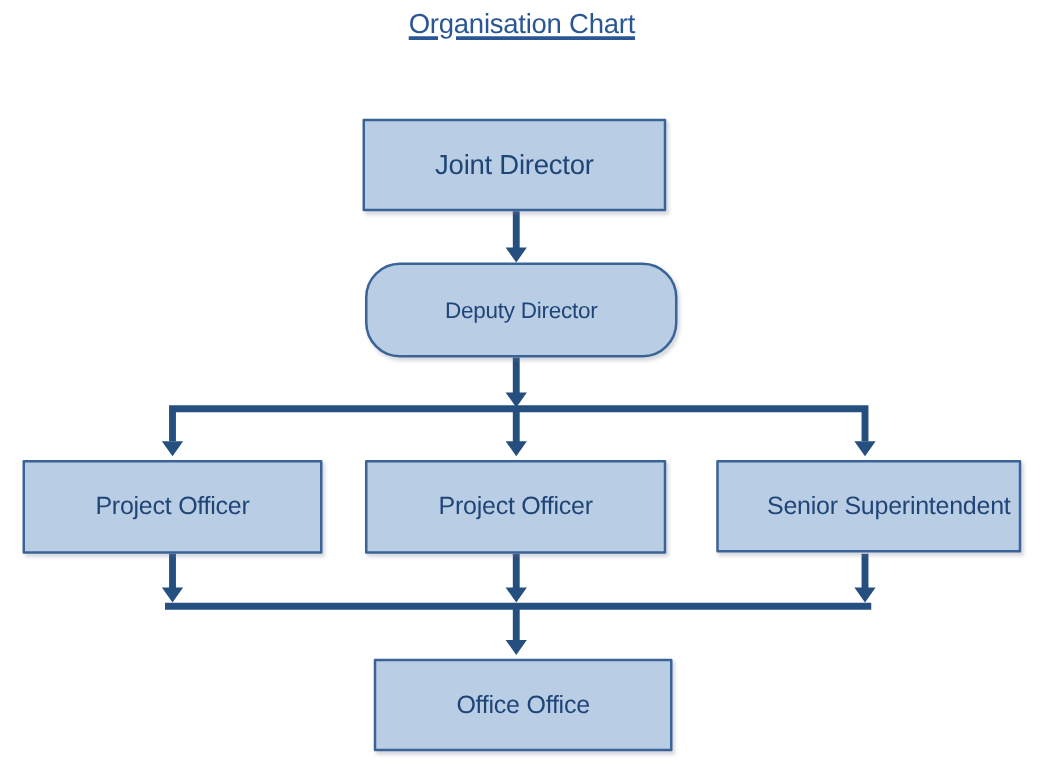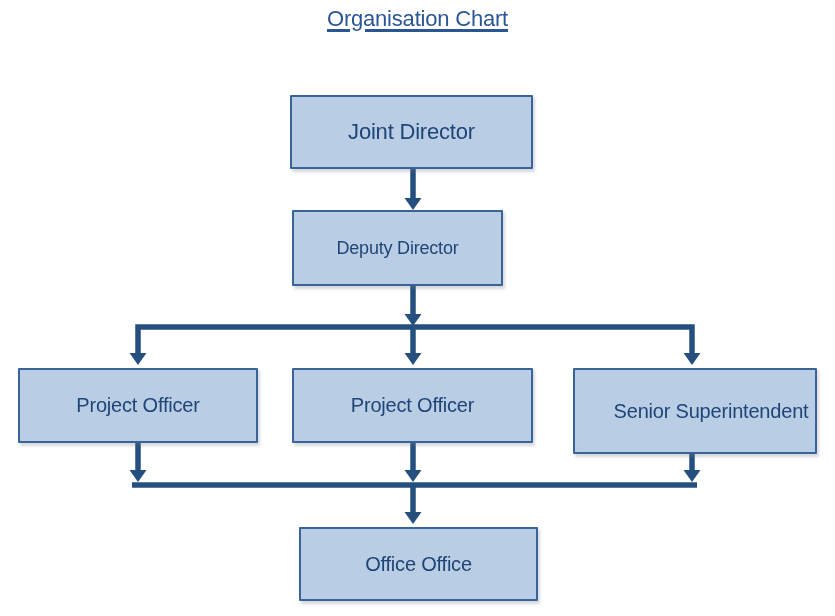--- a/index.html
+++ b/index.html
@@ -57,24 +57,24 @@
     display: flex;
     align-items: center;
     justify-content: center;
     text-align: center;
     color: var(--node-text, #1F4577);
     font-size: 20px;
     letter-spacing: -0.2px;
     box-shadow: 2px 2.5px 3px rgba(110, 120, 140, 0.28);
   }
   #node-joint    { left: 290px; top: 95px;  width: 243px; height: 74px; font-size: 22px; }
-  #node-deputy   { left: 292px; top: 210px; width: 211px; height: 76px; font-size: 18px; }
+  #node-deputy   { left: 292px; top: 210px; width: 250px; height: 76px; font-size: 18px; border-radius: 28px; }
   #node-po1      { left: 18px;  top: 368px; width: 240px; height: 75px; }
   #node-po2      { left: 292px; top: 368px; width: 241px; height: 75px; }
-  #node-ss       { left: 573px; top: 368px; width: 244px; height: 86px; padding-left: 32px; }
+  #node-ss       { left: 573px; top: 368px; width: 244px; height: 74px; padding-left: 32px; }
   #node-office   { left: 299px; top: 527px; width: 239px; height: 74px; }
 </style>
 </head>
 <body>
 
 <div class="canvas">
 
   <div class="page-title">
     <span>Organisation Chart</span>
   </div>

